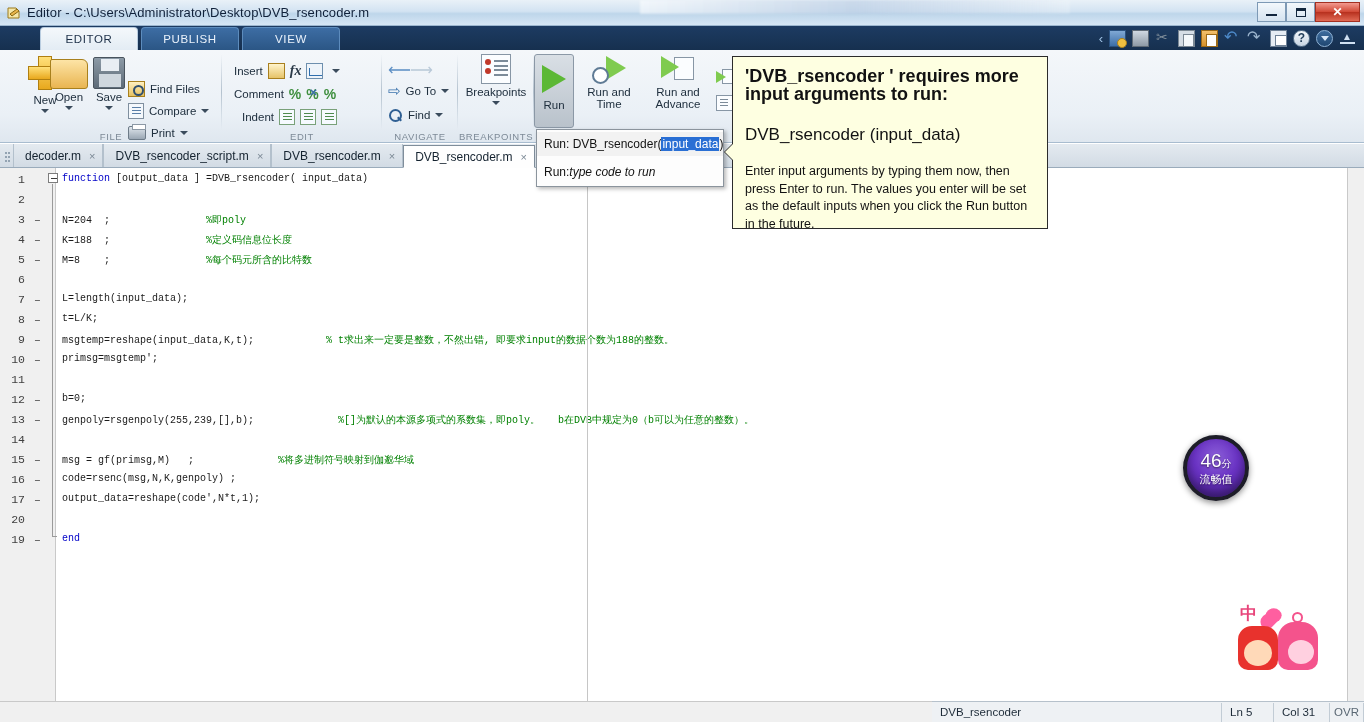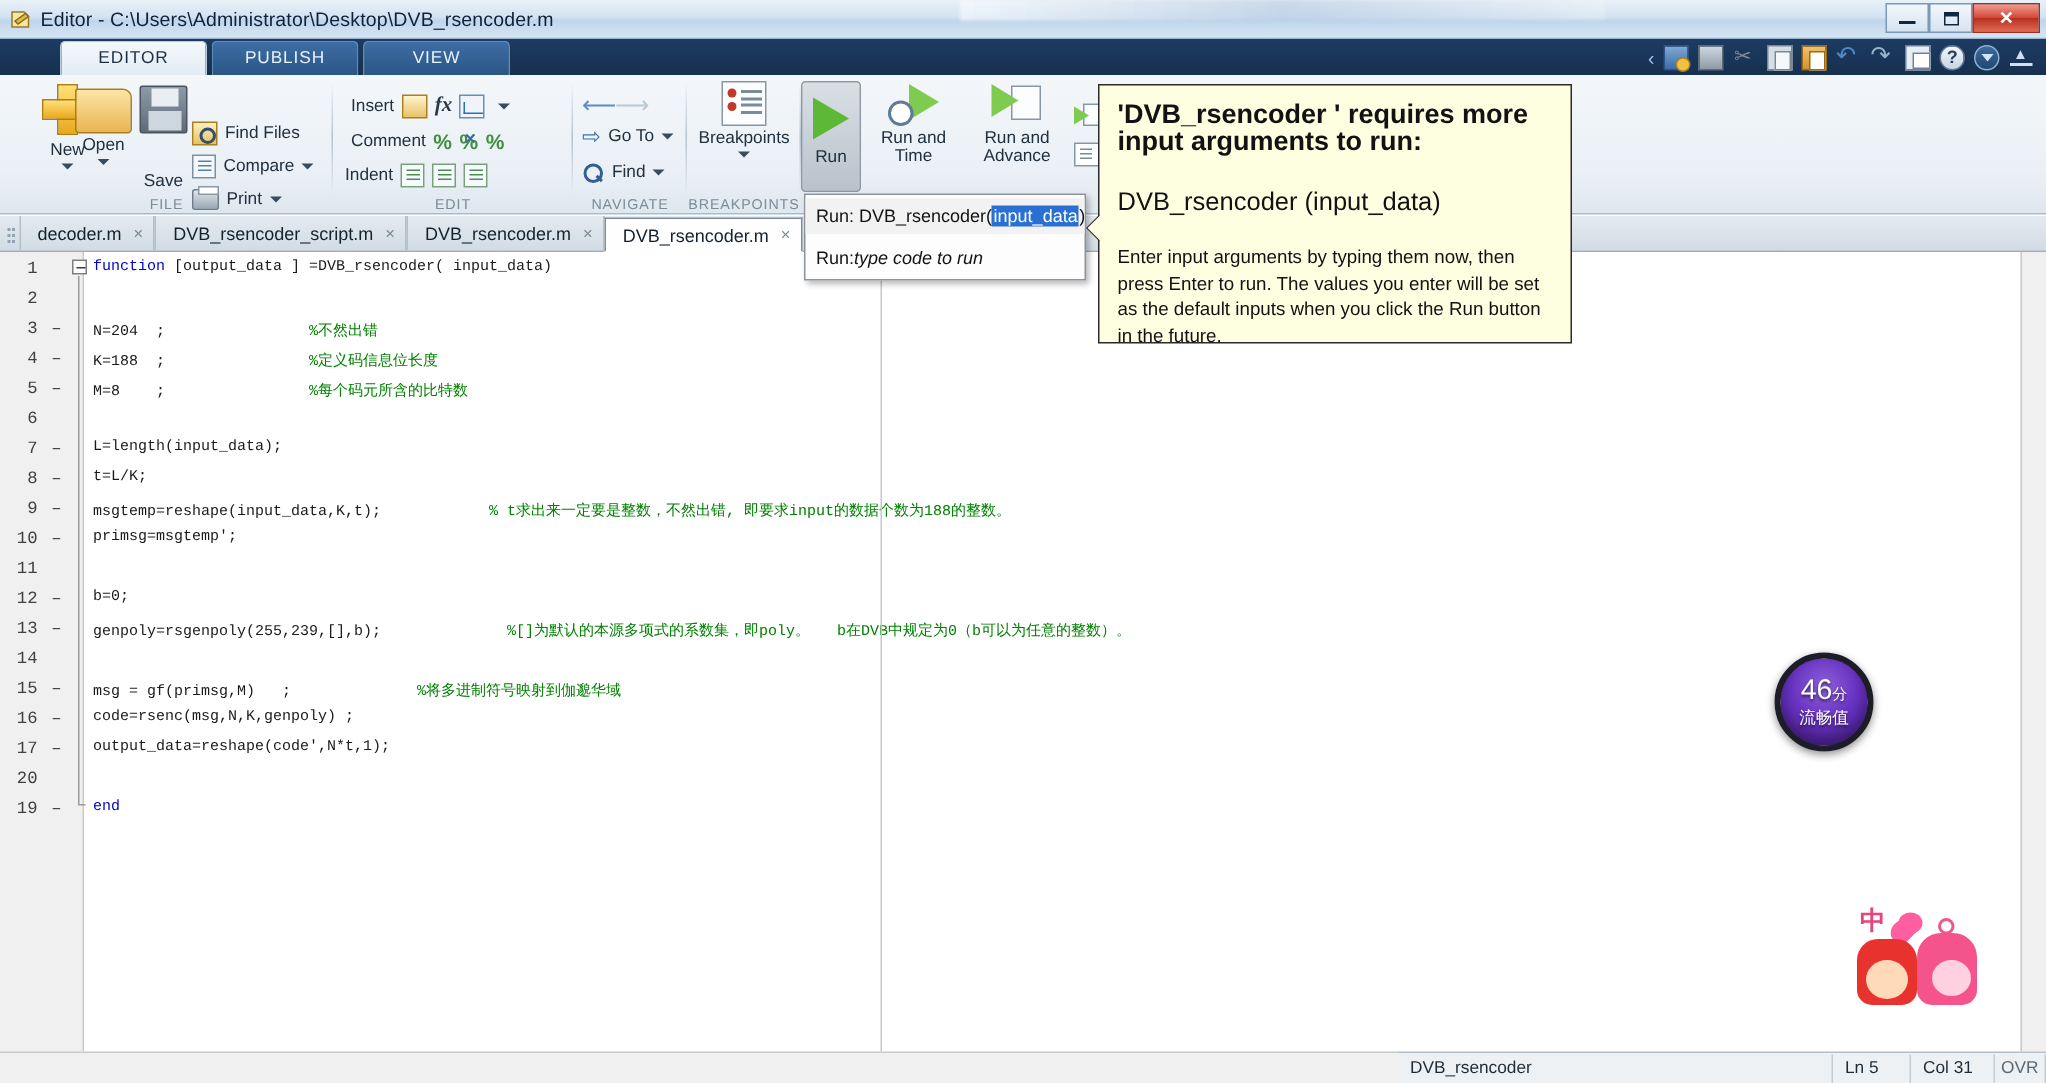--- a/index.html
+++ b/index.html
@@ -370,21 +370,21 @@
             <i class="cross-h"></i>
           </span>
         <span class="lbl">New</span>
         <span class="caret"></span>
       </div>
       <div class="bigbtn" style="left:42px;">
         <span class="ico ic-open"></span>
         <span class="lbl">Open</span>
         <span class="caret"></span>
       </div>
-      <div class="bigbtn" style="left:82px;gap:24px;">
+      <div class="bigbtn" style="left:82px;">
         <span class="ico ic-save"></span>
         <span class="lbl">Save</span>
         <span class="caret"></span>
       </div>
       <div class="smallrow" style="left:128px; top:28px;">
         <span class="ico ic-findfiles"></span>
         <span class="txt">Find Files</span>
       </div>
       <div class="smallrow" style="left:128px; top:50px;">
         <span class="ico ic-compare"></span>
@@ -407,21 +407,21 @@
         <span class="ico ic-fx">fx</span>
         <span class="ico ic-plot"></span>
         <span class="caret-s" style="margin-left:4px;"></span>
       </div>
       <div class="smallrow" style="left:12px; top:33px;">
         <span class="txt">Comment</span>
         <span class="ico ic-pct">%</span>
         <span class="ico ic-pctx">%</span>
         <span class="ico ic-pct">%</span>
       </div>
-      <div class="smallrow" style="left:8px; top:56px;">
+      <div class="smallrow" style="left:20px; top:56px;">
         <span class="txt">Indent</span>
         <span class="ico ic-indent"></span>
         <span class="ico ic-indent"></span>
         <span class="ico ic-indent"></span>
       </div>
       <div class="glabel">EDIT</div>
       <div class="sep"></div>
     </div>
 
     <div class="rgroup" style="left:382px; width:76px;">
@@ -566,21 +566,21 @@
         <div class="gdash" style="top: 365px;">–</div>
       </div>
     <div class="foldcol">
       <div class="foldbox" style="top:5px;"></div>
       <div class="foldline" style="top:16px; height:352px;"></div>
       <div class="foldend" style="left:6px; top:368px;"></div>
     </div>
     <div class="codearea" id="codearea">
         <div class="cline" style="top: 5px; left: 6px;"><span class="kw">function</span> [output_data ] =DVB_rsencoder( input_data)</div>
         <div class="cline" style="top: 25px; left: 6px;"></div>
-        <div class="cline" style="top: 45px; left: 6px;">N=204  ;                <span class="cm">%不然出错</span></div>
+        <div class="cline" style="top: 45px; left: 6px;">N=204  ;                <span class="cm">%即poly</span></div>
         <div class="cline" style="top: 65px; left: 6px;">K=188  ;                <span class="cm">%定义码信息位长度</span></div>
         <div class="cline" style="top: 85px; left: 6px;">M=8    ;                <span class="cm">%每个码元所含的比特数</span></div>
         <div class="cline" style="top: 105px; left: 6px;"></div>
         <div class="cline" style="top: 125px; left: 6px;">L=length(input_data);</div>
         <div class="cline" style="top: 145px; left: 6px;">t=L/K;</div>
         <div class="cline" style="top: 165px; left: 6px;">msgtemp=reshape(input_data,K,t);            <span class="cm">% t求出来一定要是整数，不然出错, 即要求input的数据个数为188的整数。</span></div>
         <div class="cline" style="top: 185px; left: 6px;">primsg=msgtemp';</div>
         <div class="cline" style="top: 205px; left: 6px;"></div>
         <div class="cline" style="top: 225px; left: 6px;">b=0;</div>
         <div class="cline" style="top: 245px; left: 6px;">genpoly=rsgenpoly(255,239,[],b);              <span class="cm">%[]为默认的本源多项式的系数集，即poly。   b在DVB中规定为0（b可以为任意的整数）。</span></div>

